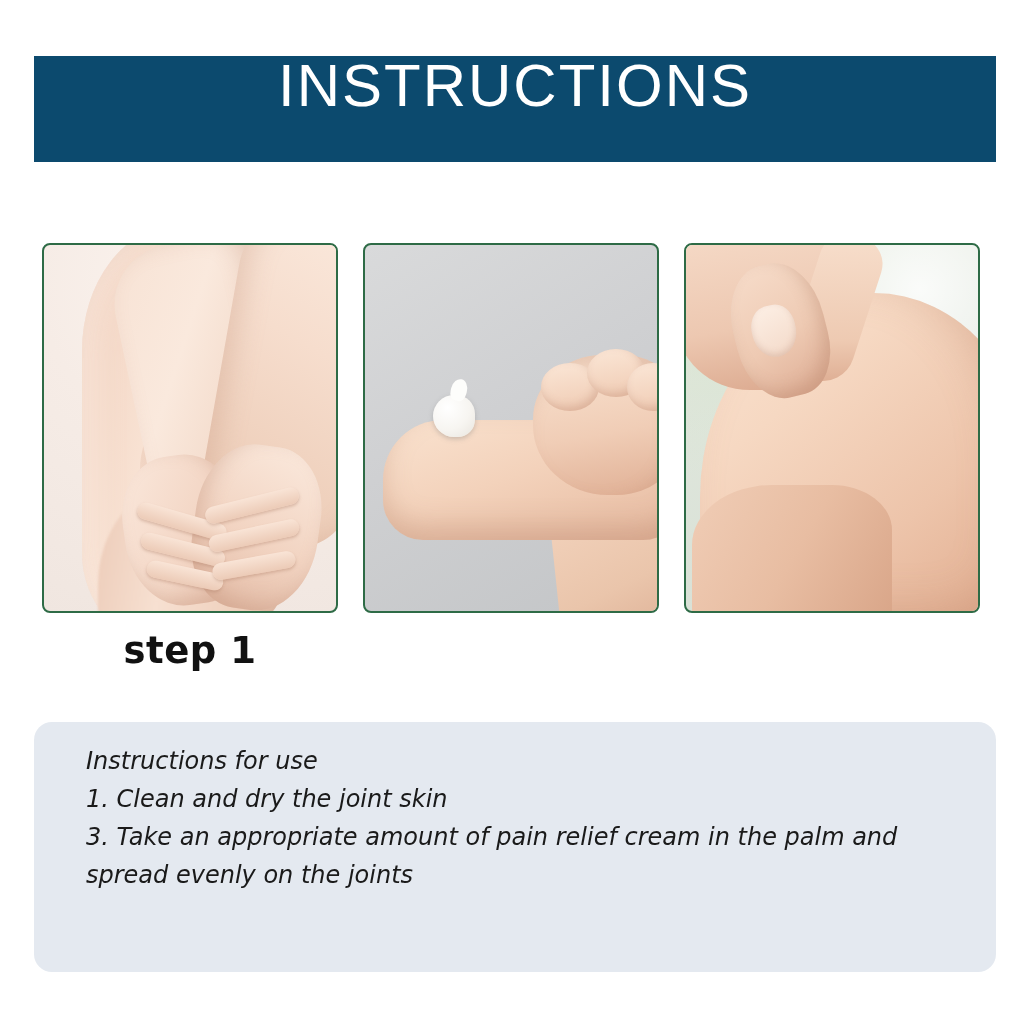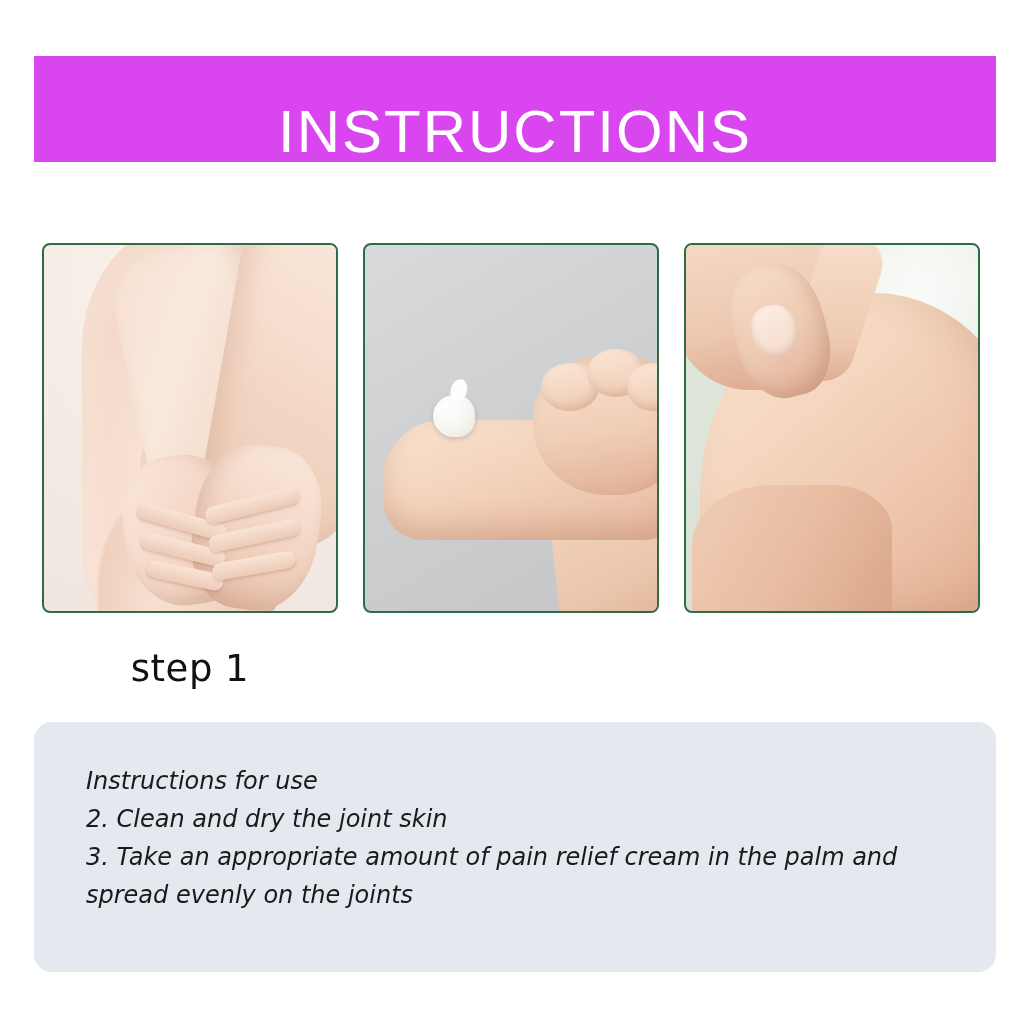--- a/index.html
+++ b/index.html
@@ -21,23 +21,23 @@
     box-sizing: border-box;
   }
 
   
   .header-banner {
     position: absolute;
     left: 34px;
     top: 56px;
     width: 962px;
     height: 106px;
-    background: #d946ef;
+    background: #0c4a6e;
     display: flex;
-    align-items: flex-end;
+    align-items: flex-start;
     justify-content: center;
   }
   .header-title {
     color: #ffffff;
     font-family: "Liberation Sans", sans-serif;
     font-size: 60px;
     font-weight: 400;
     letter-spacing: 2px;
     line-height: 1;
     white-space: nowrap;
@@ -59,24 +59,24 @@
     position: relative;
     width: 296px;
     height: 370px;
     border: 2px solid #2e6b46;
     border-radius: 8px;
     box-sizing: border-box;
     overflow: hidden;
   }
   .step-label {
     text-align: center;
-    margin-top: 34px;
+    margin-top: 16px;
     font-family: "DejaVu Sans", sans-serif;
     font-size: 37px;
-    font-weight: normal;
+    font-weight: bold;
     color: #111111;
     letter-spacing: 0.5px;
   }
 
   
   .p1 {
     background:
       radial-gradient(ellipse 180% 120% at 70% 10%, #fdf6f1 0%, #f6ece6 40%, #eee4de 100%);
   }
   .p1 .leg {
@@ -299,21 +299,21 @@
   
   .instructions-box {
     position: absolute;
     left: 34px;
     top: 722px;
     width: 962px;
     height: 250px;
     background: #e4e9f0;
     border-radius: 18px;
     box-sizing: border-box;
-    padding: 40px 52px;
+    padding: 20px 52px;
   }
   .instr-line {
     font-family: "DejaVu Sans", sans-serif;
     font-style: italic;
     font-size: 24px;
     line-height: 38px;
     color: #1a1a1a;
     white-space: pre-wrap;
   }
 </style>
@@ -369,17 +369,17 @@
         <div class="fingerlong"></div>
         <div class="thumb"></div>
         <div class="nail"></div>
       </div>
     </div>
 
   </div>
 
   <div class="instructions-box">
     <div class="instr-line">Instructions for use</div>
-    <div class="instr-line">2. Clean and dry the joint skin</div>
+    <div class="instr-line">1. Clean and dry the joint skin</div>
     <div class="instr-line">3. Take an appropriate amount of pain relief cream in the palm and spread evenly on the joints</div>
   </div>
 
 </div>
 
 </body></html>

